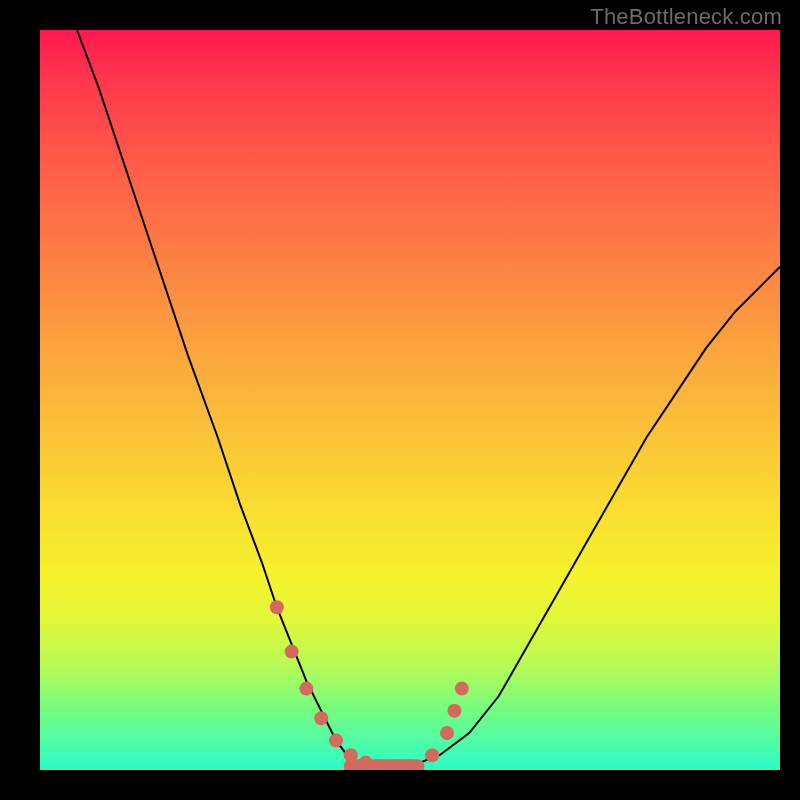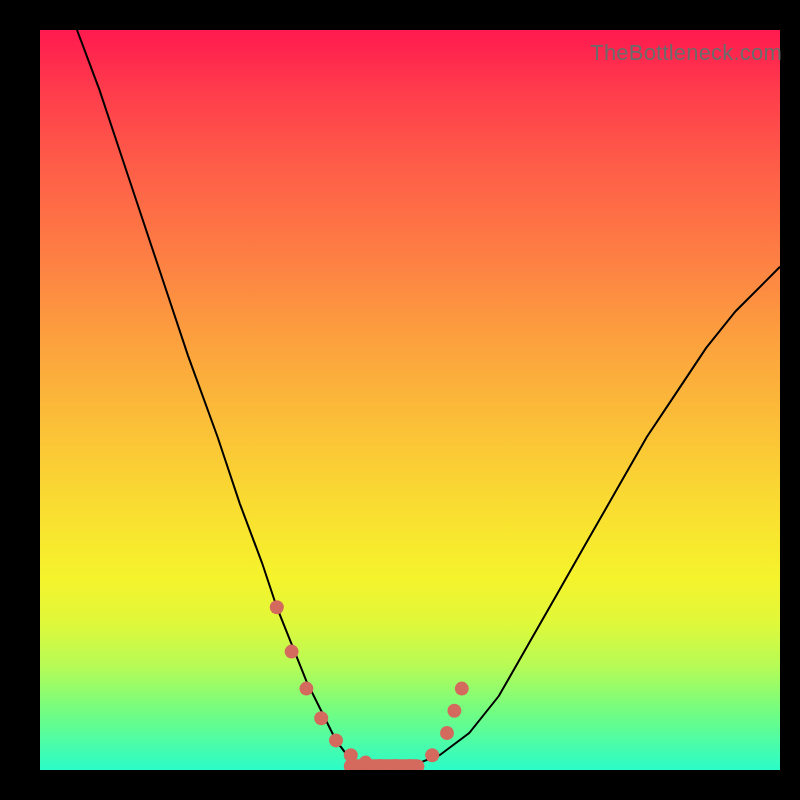--- a/index.html
+++ b/index.html
@@ -13,21 +13,20 @@
   }
   .watermark {
     position: absolute;
     top: 4px;
     right: 18px;
     color: #6b6b6b;
     font-size: 22px;
     font-weight: 400;
     letter-spacing: 0.2px;
     z-index: 10;
-    margin-top: 36px;
   }
   .plot-frame {
     position: absolute;
     left: 40px;
     top: 30px;
     width: 740px;
     height: 740px;
     background: #000;
   }
   .plot-inner {

